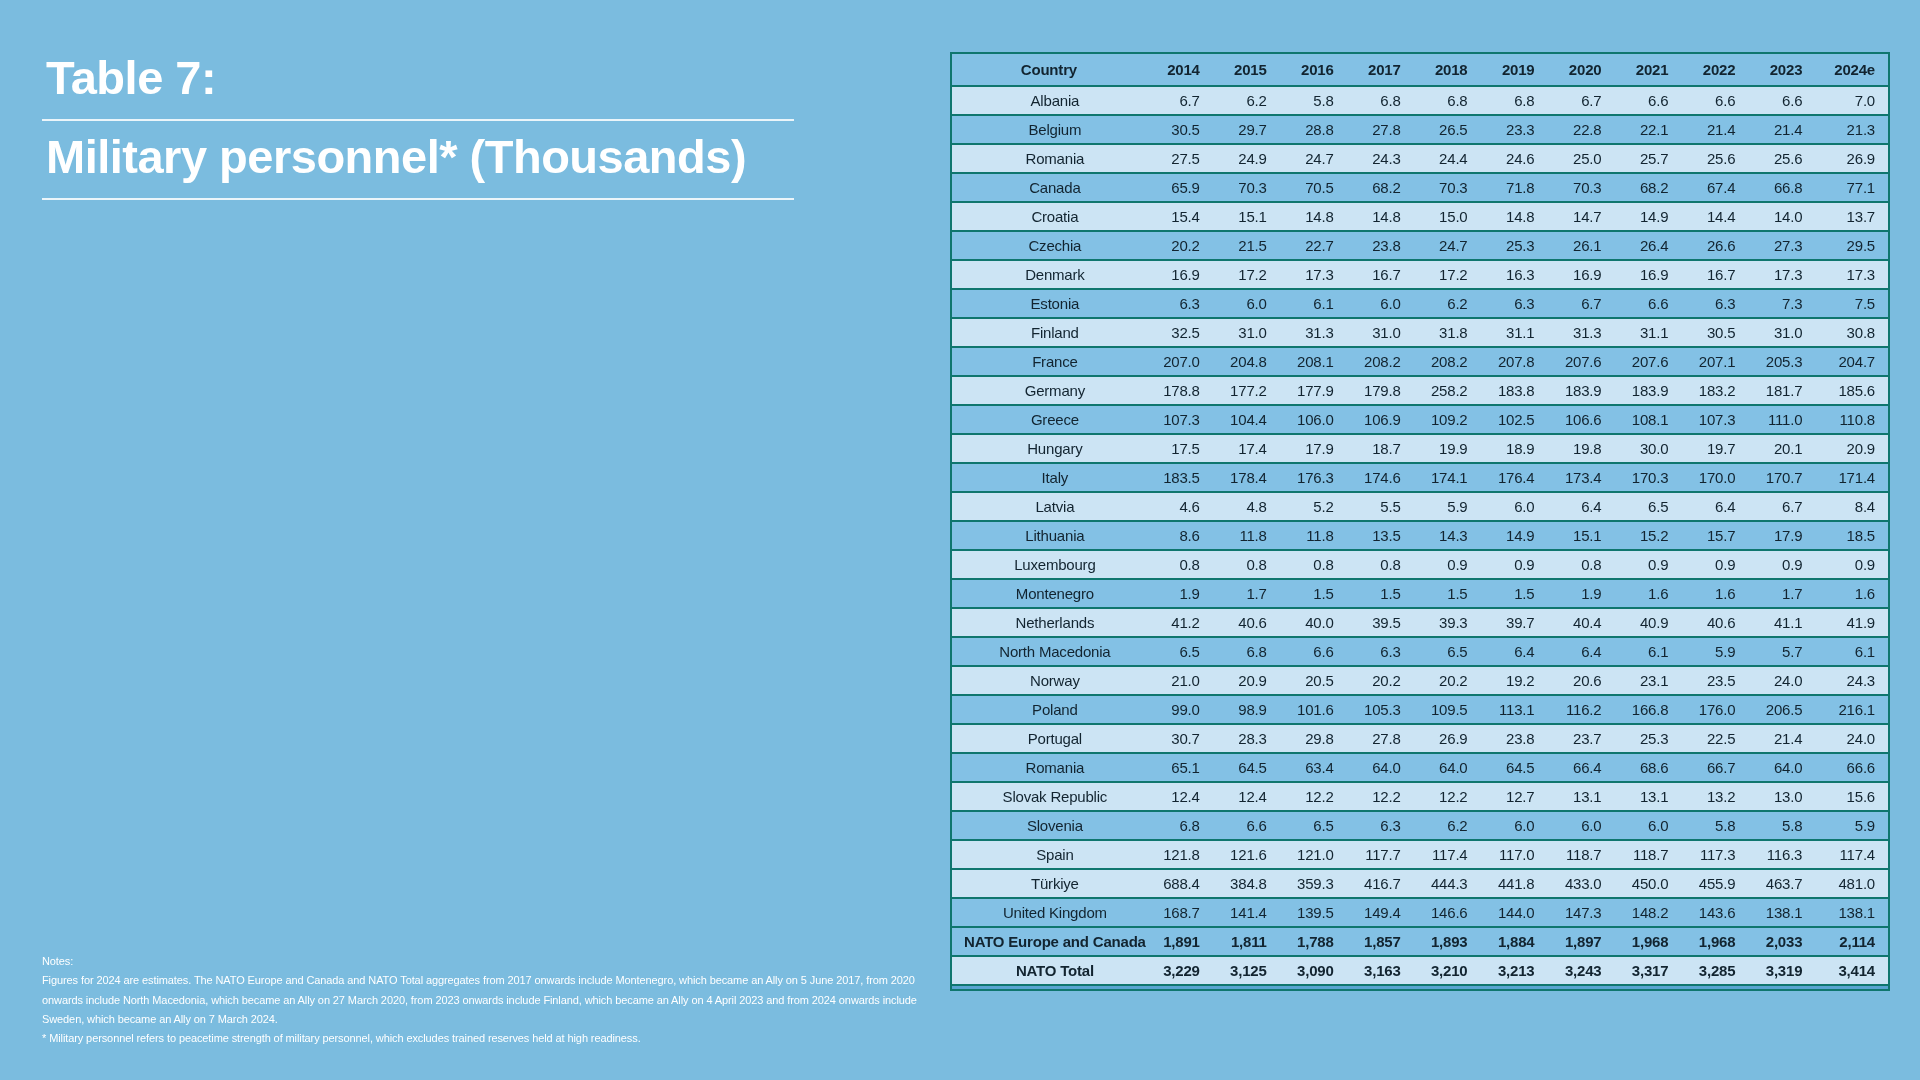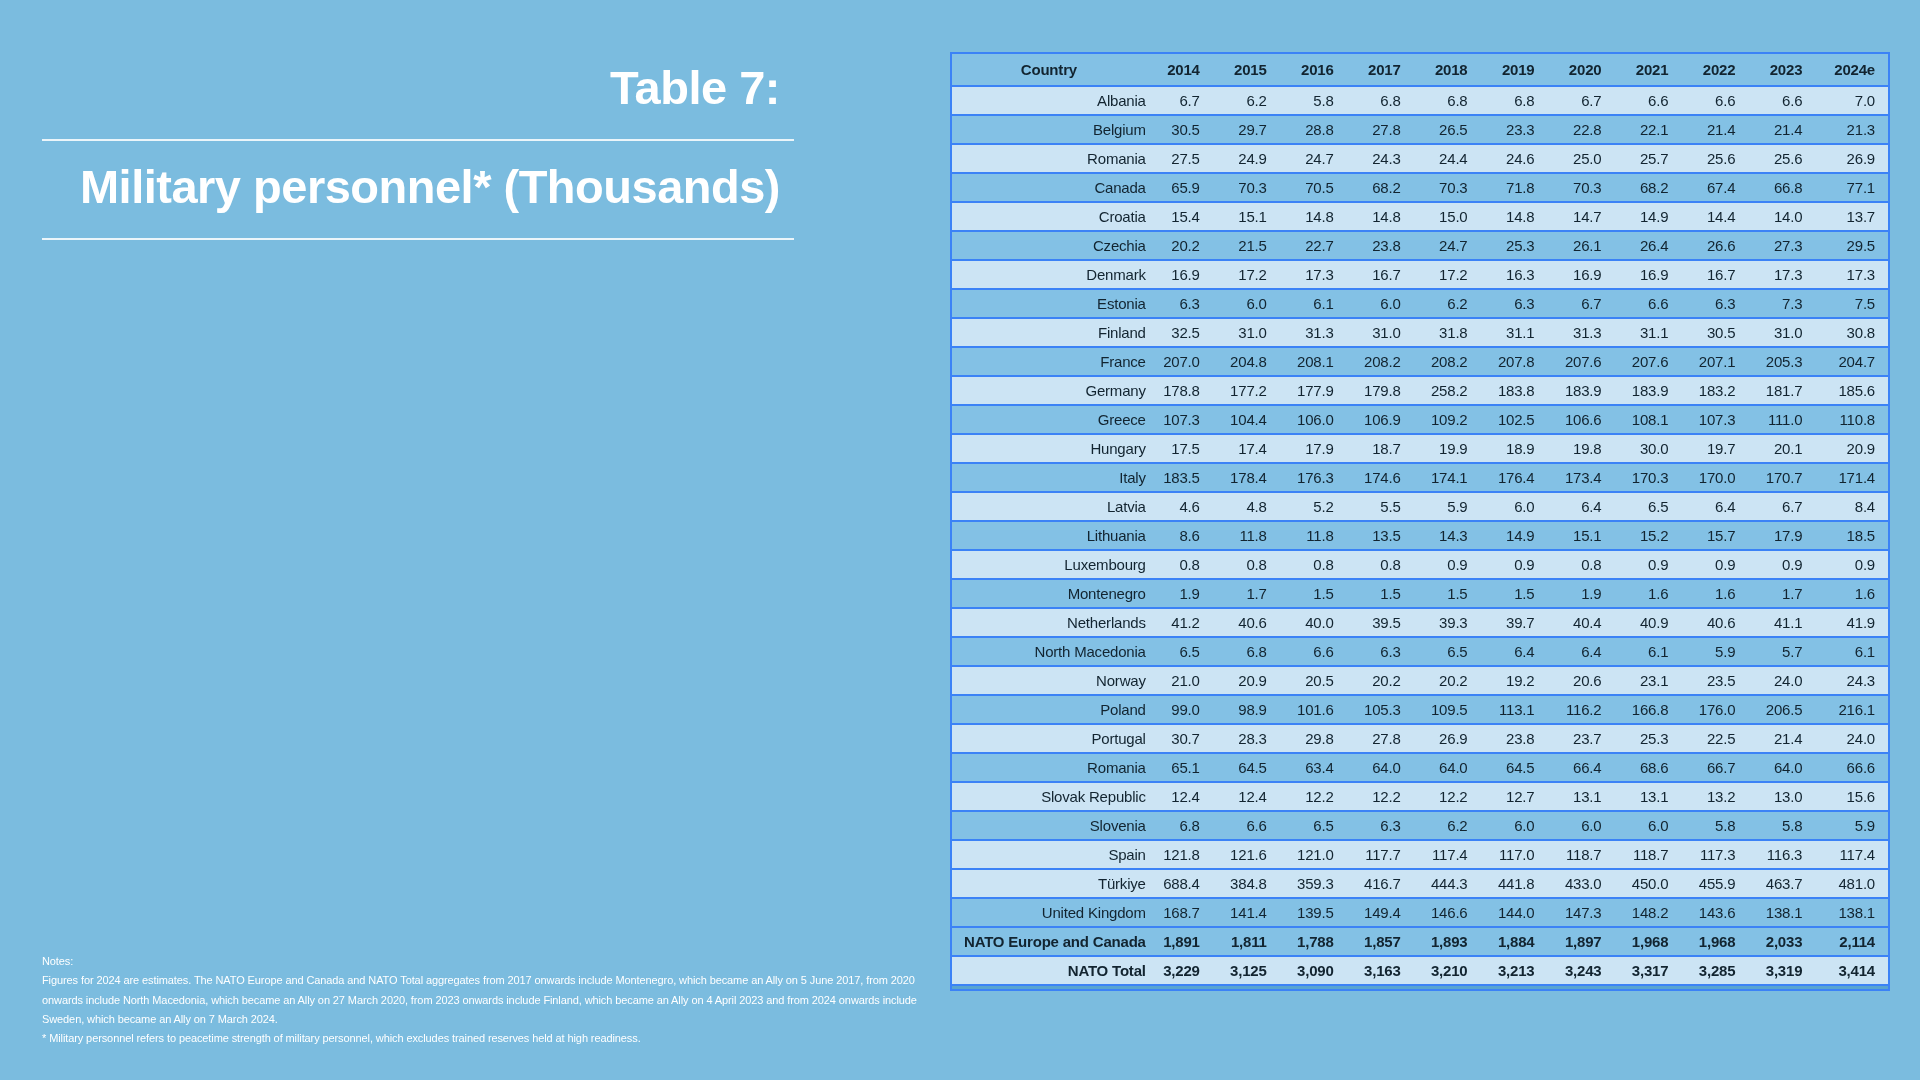--- a/index.html
+++ b/index.html
@@ -12,52 +12,52 @@
     -webkit-font-smoothing: antialiased;
   }
 
   
   .title-block {
     position: absolute; left: 42px; top: 42px; width: 752px;
     color: #ffffff;
   }
   .title-line {
     font-size: 47px; font-weight: 700; letter-spacing: -0.5px;
-    margin: 14px; line-height: 1.0; padding: 8px 0 14px 0; text-align: right;
+    margin: 4px; line-height: 1.0; padding: 8px 0 14px 0;
   }
   .title-rule { height: 2px; background: #ffffff; opacity: 0.85; border: 0; margin: 0; }
 
   
   .notes {
     position: absolute; left: 42px; top: 952px; width: 912px;
     color: #ffffff; font-size: 11px; line-height: 1.75; letter-spacing: -0.1px;
   }
   .notes p { margin: 0; }
 
   
   .table-wrap {
     position: absolute; left: 950px; top: 52px; width: 940px;
-    background: #3b82f6; padding: 0 2px 2px 2px;
+    background: #0f766e; padding: 0 2px 2px 2px;
   }
   table.data-table {
     width: 100%;
     border-collapse: separate; border-spacing: 0 2px;
     border-bottom: 3px solid #58a4d0;
     color: #122430;
   }
   table.data-table th, table.data-table td {
     font-size: 15px; letter-spacing: -0.2px;
     padding: 0 13px 0 0; white-space: nowrap;
   }
   thead th {
     background: #83c1e5; height: 31px; font-weight: 700; text-align: right;
   }
   thead th.col-country { text-align: center; width: 170px; padding: 0; }
   tbody td { height: 27px; text-align: right; font-weight: 400; }
-  tbody td.cell-country { text-align: right; padding: 0 0 0 12px; margin-left: 21px; }
+  tbody td.cell-country { text-align: center; padding: 0 0 0 12px; margin-left: 21px; }
   tr.row-light td { background: #cce4f4; }
   tr.row-dark  td { background: #83c1e5; }
   tr.row-bold  td { font-weight: 700; }
 </style>
 </head>
 <body>
 
 <div class="title-block">
   <h1 class="title-line">Table 7:</h1>
   <div class="title-rule"></div>

